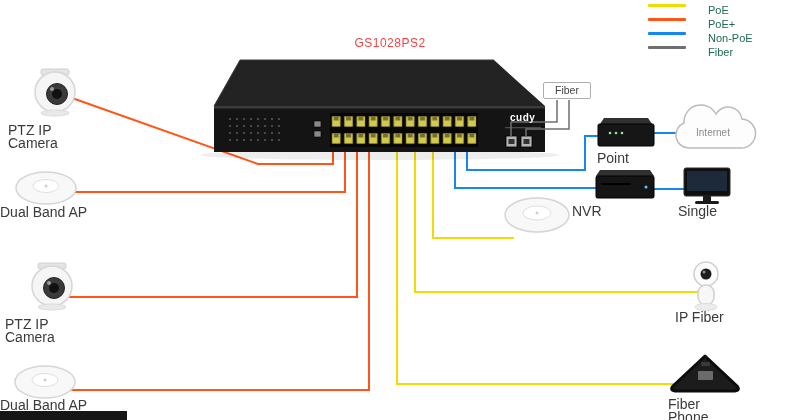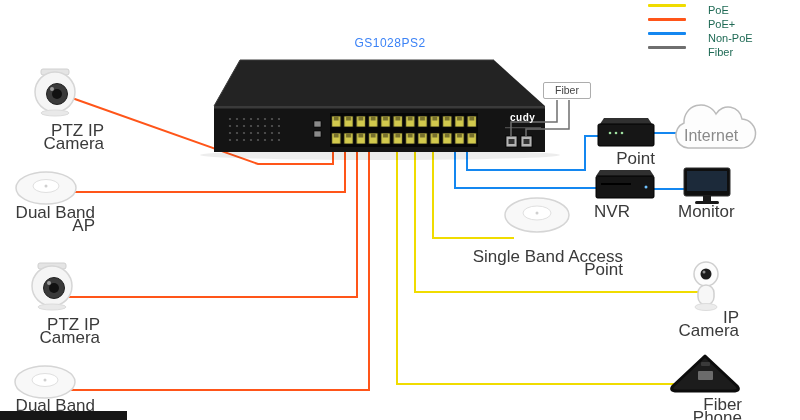--- a/index.html
+++ b/index.html
@@ -1,22 +1,22 @@
 <!DOCTYPE html>
 <html><head>
 <meta charset="utf-8">
 <style>
   html,body{margin:0;padding:0;background:#fff;}
   #stage{position:relative;width:800px;height:420px;background:#ffffff;overflow:hidden;
          font-family:"Liberation Sans", sans-serif;}
   svg{position:absolute;left:0;top:0;}
-  .label{position:absolute;font-size:17px;color:#3a3a3a;text-align:right;line-height:13px;}
-  .title{position:absolute;font-size:12px;color:#3b82f6;text-align:center;letter-spacing:.5px;}
+  .label{position:absolute;font-size:14px;color:#3a3a3a;text-align:left;line-height:13px;}
+  .title{position:absolute;font-size:12px;color:#ef4444;text-align:center;letter-spacing:.5px;}
   .brand{position:absolute;font-size:10px;font-weight:bold;color:#ffffff;letter-spacing:.5px;}
-  .cloud-text{position:absolute;font-size:16px;color:#8a8a8a;}
+  .cloud-text{position:absolute;font-size:10px;color:#8a8a8a;text-align:center;}
   .fiber-box{position:absolute;left:543px;top:82px;width:46px;height:15px;border:1px solid #adadad;
              border-radius:2px;background:#fff;font-size:10.5px;color:#444;text-align:center;line-height:15px;}
   .legend{position:absolute;left:648px;top:4px;}
   .legend-row{display:flex;align-items:flex-start;height:14px;gap:13px;}
   .swatch{width:38px;height:3px;margin-right:9px;border-radius:1px;}
   .sw-poe{background:#f0dc00;}
   .sw-poeplus{background:#ff5519;}
   .sw-nonpoe{background:#1487f0;}
   .sw-fiber{background:#6f6f6f;}
   .legend-label{font-size:11px;color:#1f6a55;}
@@ -161,23 +161,22 @@
   <div class="fiber-box">Fiber</div>
 
   <div class="label" style="left:8px;top:124px;width:96px;">PTZ IP Camera</div>
   <div class="label" style="left:0px;top:206px;width:95px;">Dual Band AP</div>
   <div class="label" style="left:5px;top:318px;width:95px;">PTZ IP Camera</div>
   <div class="label" style="left:0px;top:399px;width:95px;">Dual Band AP</div>
 
   <div class="label" style="left:597px;top:152px;width:58px;">Point</div>
   <div class="cloud-text" style="left:684px;top:127px;width:58px;">Internet</div>
   <div class="label" style="left:572px;top:205px;width:58px;">NVR</div>
-  <div class="label" style="left:678px;top:205px;width:56px;">Monitor</div>
-  <div class="label" style="left:443px;top:250px;width:180px;">Single Band Access Point</div>
-  <div class="label" style="left:675px;top:311px;width:64px;">IP Camera</div>
+  <div class="label" style="left:678px;top:205px;width:56px;">Single</div>
+  <div class="label" style="left:675px;top:311px;width:64px;">IP Fiber</div>
   <div class="label" style="left:668px;top:398px;width:74px;">Fiber Phone</div>
 
   <div class="legend">
     <div class="legend-row">
       <span class="swatch sw-poe"></span>
       <span class="legend-label">PoE</span>
     </div>
     <div class="legend-row">
       <span class="swatch sw-poeplus"></span>
       <span class="legend-label">PoE+</span>

